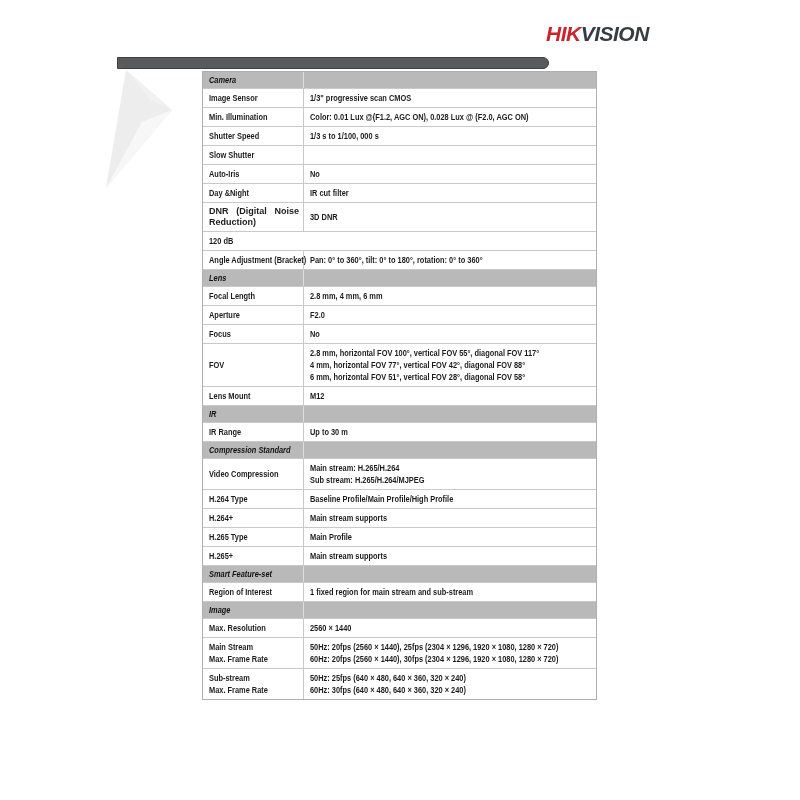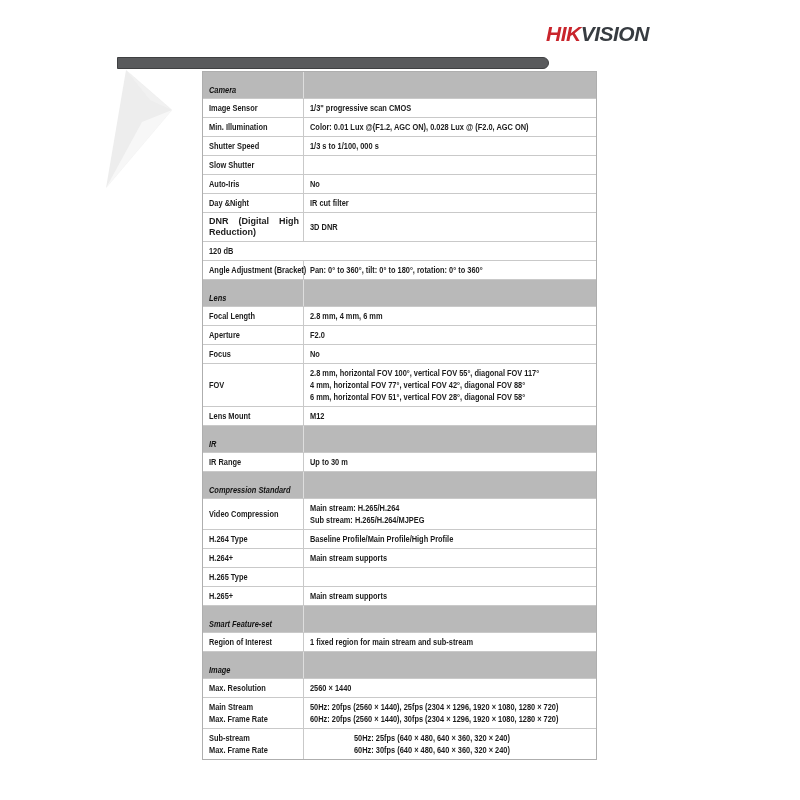--- a/index.html
+++ b/index.html
@@ -28,29 +28,29 @@
   }
   .logo .hik{color:#c9252c;}
   .logo .vision{color:#373c41;}
 
   
   .spec-table{
     position:absolute;left:202px;top:71px;width:395px;
     border:1px solid #aeaeae;background:#fff;box-sizing:border-box;
   }
   .row{display:flex;border-bottom:1px solid #c9c9c9;background:#fff;}
-  .row:last-child{border-bottom:none;gap:44px;}
+  .row:last-child{border-bottom:none;}
   .cell{
     box-sizing:border-box;padding:3px 4px 3px 6px;
     display:flex;flex-direction:column;justify-content:center;
   }
   .label-cell{width:101px;flex:none;border-right:1px solid #c9c9c9;}
   .value-cell{flex:1;min-width:0;}
   .header-row{background:#b9b9b9;}
-  .header-row .cell{padding-top:12px;padding-bottom:2px;}
+  .header-row .cell{padding-top:2px;padding-bottom:2px;}
   .header-row .label-cell{border-right-color:#dedede;}
   .tl{
     font-size:9.5px;line-height:12px;font-weight:bold;white-space:nowrap;
     transform:scaleX(0.78);transform-origin:0 50%;
   }
   .header-title{font-style:italic;color:#121212;}
   .just{
     font-size:9px;line-height:11px;font-weight:bold;
     white-space:normal;text-align:justify;
   }
@@ -119,21 +119,21 @@
       <div class="row">
         <div class="cell label-cell">
           <div class="tl">Day &amp;Night</div>
         </div>
         <div class="cell value-cell">
           <div class="tl">IR cut filter</div>
         </div>
       </div>
       <div class="row">
         <div class="cell label-cell">
-          <div class="just">DNR (Digital High Reduction)</div>
+          <div class="just">DNR (Digital Noise Reduction)</div>
         </div>
         <div class="cell value-cell">
           <div class="tl">3D DNR</div>
         </div>
       </div>
       <div class="row">
         <div class="cell value-cell">
           <div class="tl">120 dB</div>
         </div>
       </div>
@@ -235,20 +235,23 @@
           <div class="tl">H.264+</div>
         </div>
         <div class="cell value-cell">
           <div class="tl">Main stream supports</div>
         </div>
       </div>
       <div class="row">
         <div class="cell label-cell">
           <div class="tl">H.265 Type</div>
         </div>
+        <div class="cell value-cell">
+          <div class="tl">Main Profile</div>
+        </div>
       </div>
       <div class="row">
         <div class="cell label-cell">
           <div class="tl">H.265+</div>
         </div>
         <div class="cell value-cell">
           <div class="tl">Main stream supports</div>
         </div>
       </div>
       <div class="row header-row">

